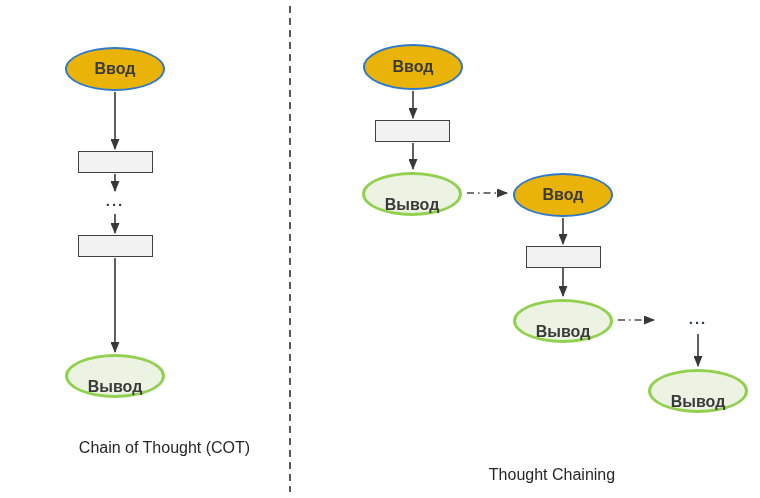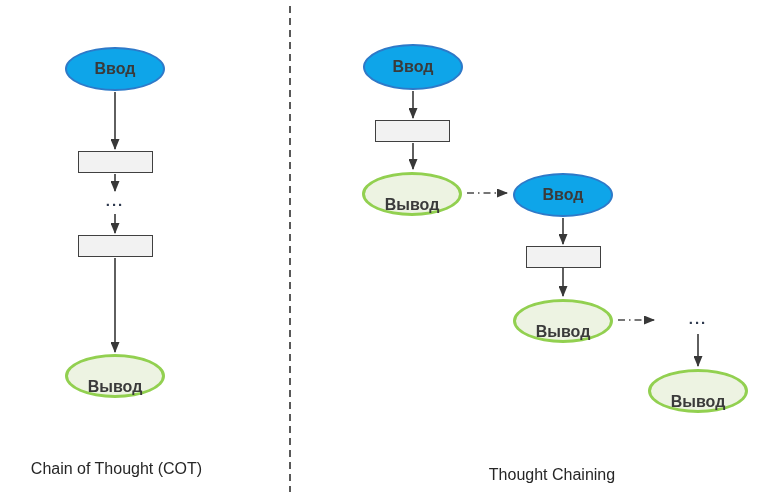--- a/index.html
+++ b/index.html
@@ -24,21 +24,21 @@
     font-family:"Liberation Sans",sans-serif;
   }
   .layer{position:absolute;left:0;top:0;width:760px;height:498px;}
   .arrow{stroke:var(--arrow);stroke-width:1.6;}
   .dashdot{stroke:var(--connector);stroke-width:1.5;stroke-dasharray:7 4 1.5 4;}
   .divider{stroke:var(--divider);stroke-width:2;stroke-dasharray:7 5;}
   .ah{fill:var(--arrow);}
   .ellipse{
     position:absolute;width:100px;height:44px;border-radius:50%;
     display:flex;align-items:center;justify-content:center;
-    background:#0ea5e9;box-sizing:border-box;
+    background:#eab308;box-sizing:border-box;
   }
   .input{border:2.5px solid var(--input_border);}
   .output{border:3px solid var(--output_border);background:var(--output_fill);align-items:flex-end;}
   .process{
     position:absolute;width:75px;height:22px;
     background:var(--process_fill);
     border:1.5px solid var(--process_border);
     box-sizing:border-box;
   }
   .node-label{
@@ -90,21 +90,21 @@
   <div class="process" style="left:78px;top:151px;"></div>
 
   <div class="dots" style="left:95px;top:193px;">...</div>
 
   <div class="process" style="left:78px;top:235px;"></div>
 
   <div class="ellipse output" style="left:65px;top:354px;">
     <span class="node-label">Вывод</span>
   </div>
 
-  <div class="caption" style="left:0px;top:459px;width:233px;">Chain of Thought (COT)</div>
+  <div class="caption" style="left:0px;top:438px;width:233px;padding-left:48px;">Chain of Thought (COT)</div>
 
   <div class="ellipse input" style="left:363px;top:44px;height:46px;">
     <span class="node-label">Ввод</span>
   </div>
 
   <div class="process" style="left:375px;top:120px;"></div>
 
   <div class="ellipse output" style="left:362px;top:172px;">
     <span class="node-label">Вывод</span>
   </div>

